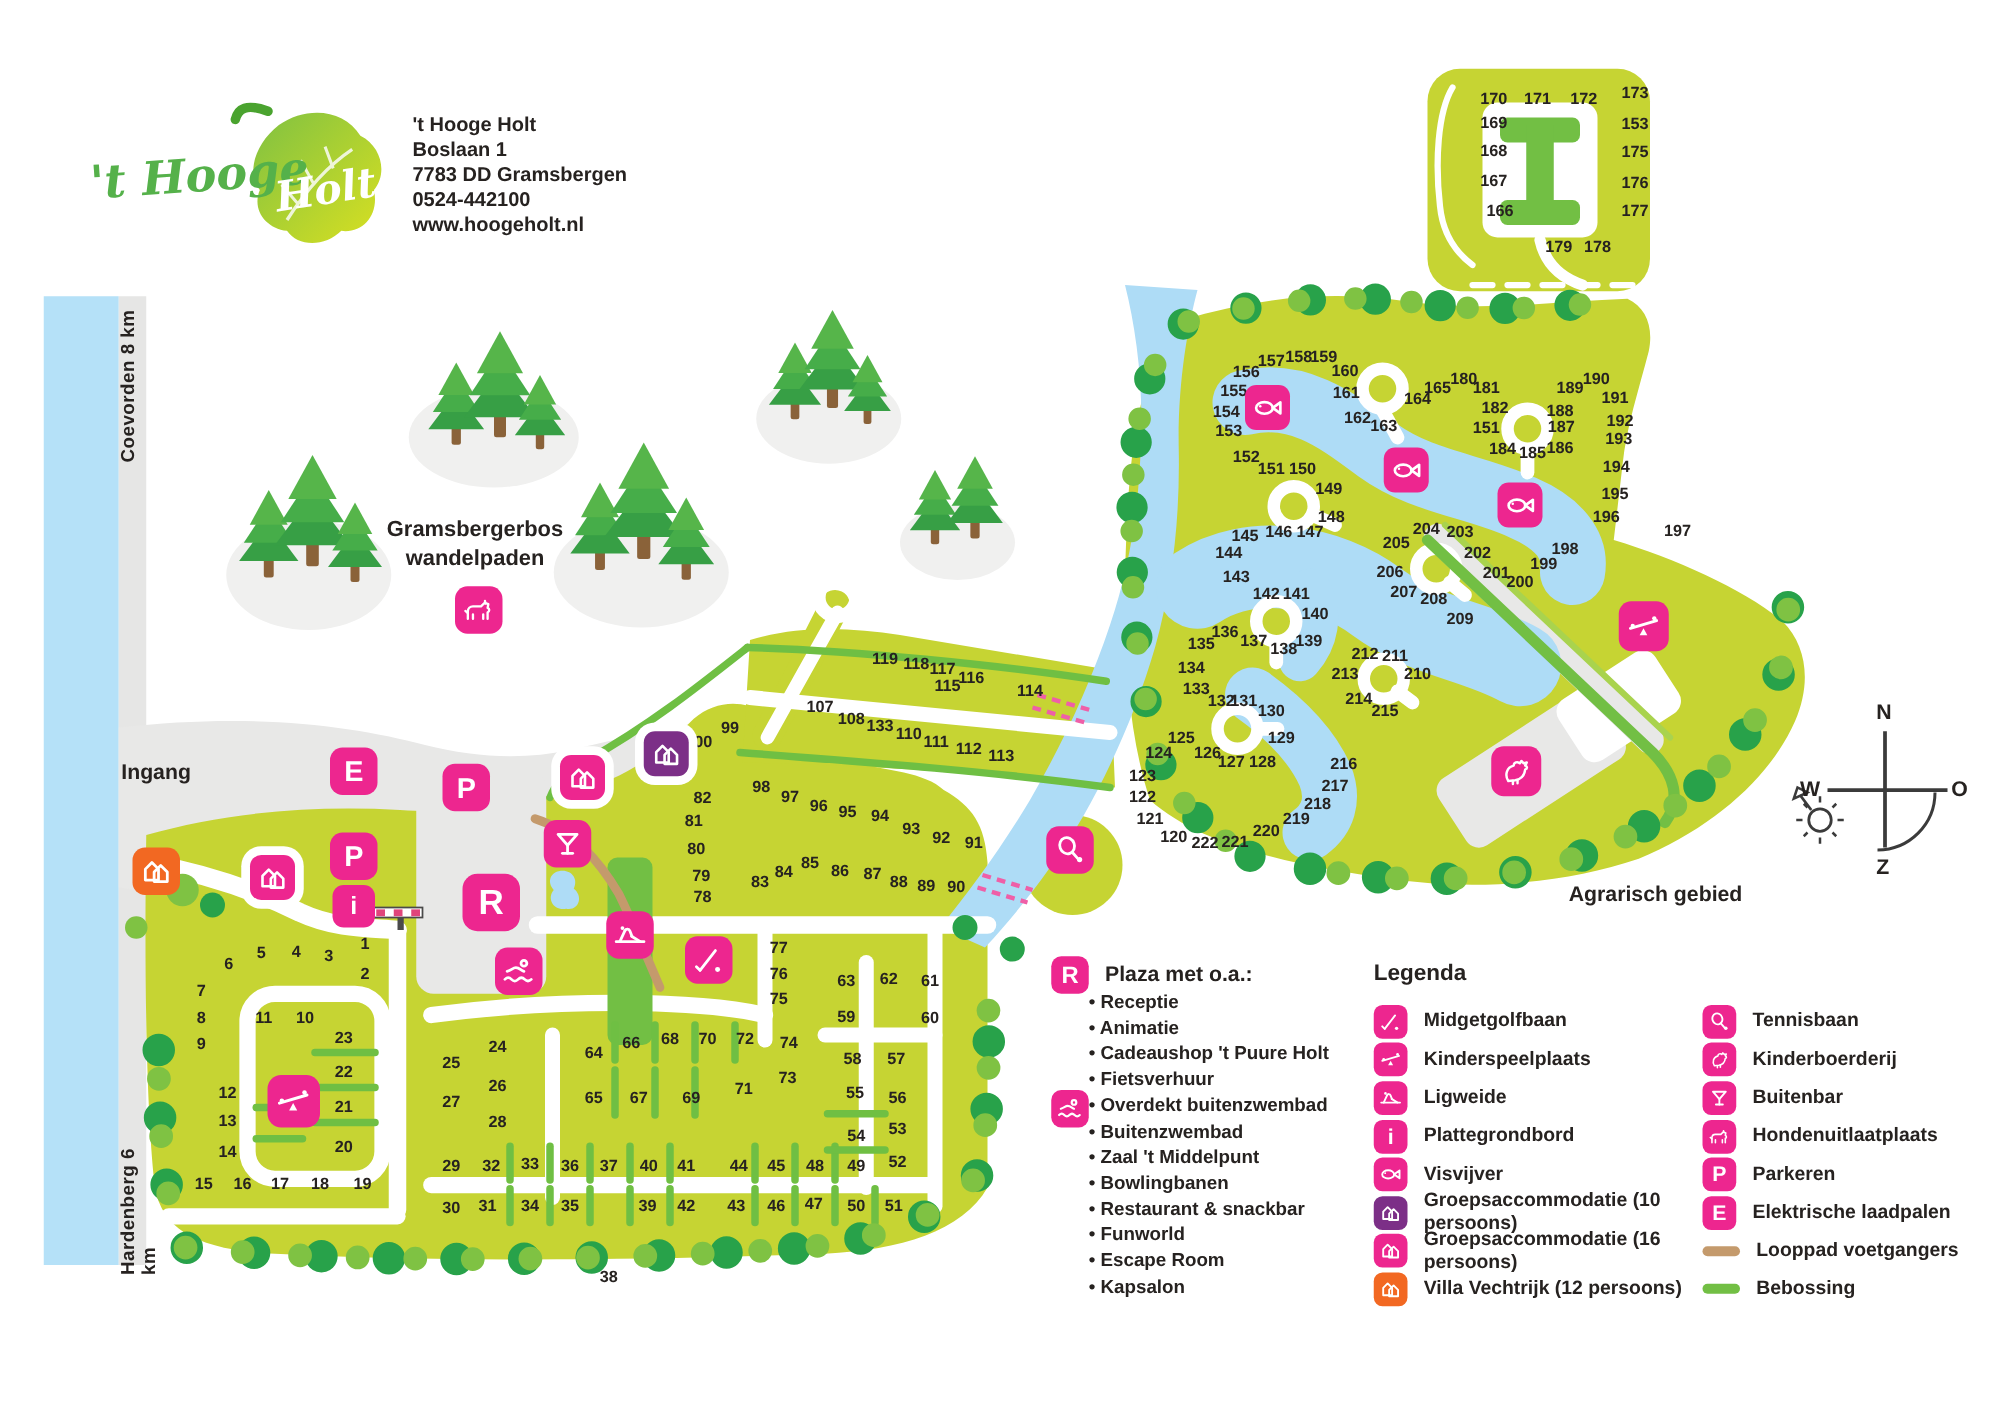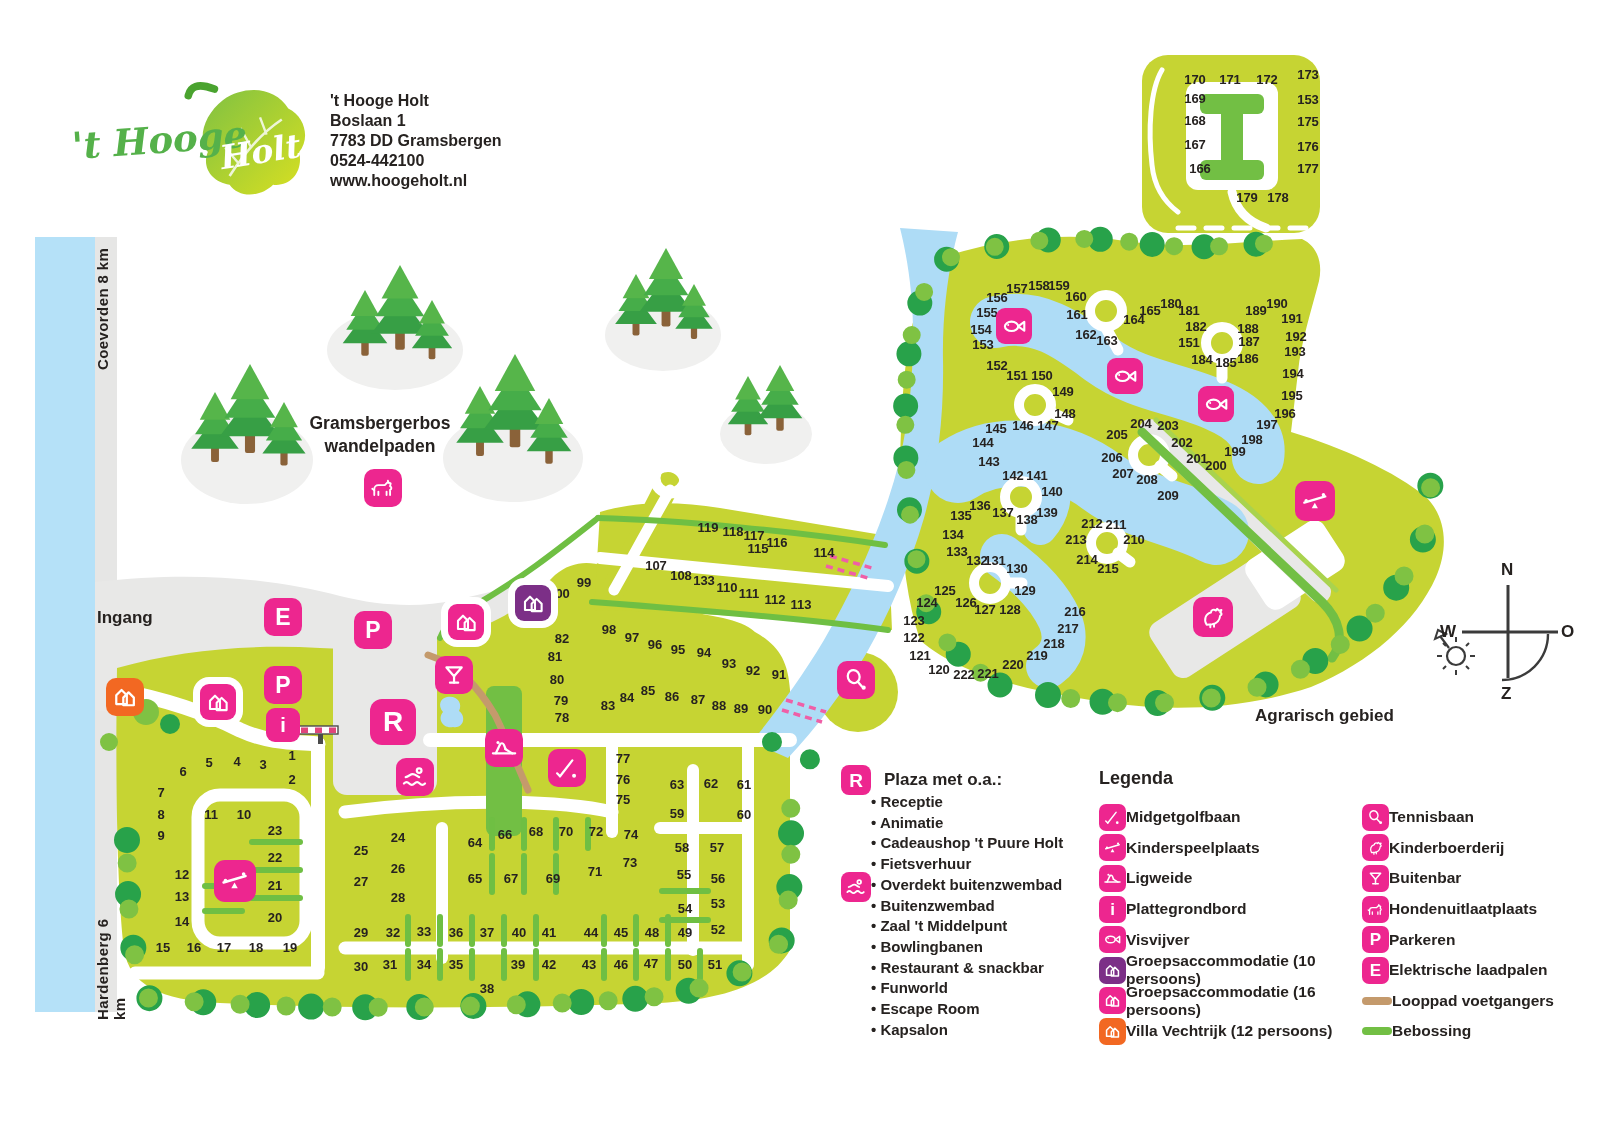--- a/index.html
+++ b/index.html
@@ -35,21 +35,21 @@
   #plaza-swim svg{width:22px;height:22px;}
   #plaza-title{position:absolute;left:43px;top:5px;font-size:17px;}
   #plaza-list{position:absolute;left:30px;top:27px;width:240px;list-style:none;margin:0;padding:0;}
   #plaza-list li{font-size:15px;line-height:20.7px;}
   #plaza-list li::before{content:"• ";}
   
   #legend-title{position:absolute;left:1099px;top:768px;font-size:18px;}
   .lcol{position:absolute;width:260px;}
   #legend-col1{left:1099px;top:802px;}
   #legend-col2{left:1362px;top:802px;}
-  .lrow{display:flex;align-items:center;height:30.6px;}
+  .lrow{display:flex;align-items:center;gap:13px;height:30.6px;}
   .lic{width:27px;height:27px;border-radius:7px;display:flex;align-items:center;
        justify-content:center;flex:0 0 27px;color:#fff;}
   .lic svg{width:19px;height:19px;}
   .lic .ltr{font-size:17px;}
   .bar{width:30px;height:8px;border-radius:4px;flex:0 0 30px;}
   .lrow .llabel{font-size:15.5px;}
 </style>
 </head>
 <body>
 
@@ -374,21 +374,21 @@
       <span class="plot" style="left: 398px; top: 897px;">28</span>
       <span class="plot" style="left: 361px; top: 932px;">29</span>
       <span class="plot" style="left: 361px; top: 966px;">30</span>
       <span class="plot" style="left: 390px; top: 964px;">31</span>
       <span class="plot" style="left: 393px; top: 932px;">32</span>
       <span class="plot" style="left: 424px; top: 931px;">33</span>
       <span class="plot" style="left: 424px; top: 964px;">34</span>
       <span class="plot" style="left: 456px; top: 964px;">35</span>
       <span class="plot" style="left: 456px; top: 932px;">36</span>
       <span class="plot" style="left: 487px; top: 932px;">37</span>
-      <span class="plot" style="left: 487px; top: 988px;">38</span>
+      <span class="plot" style="left: 487px; top: 1021px;">38</span>
       <span class="plot" style="left: 518px; top: 964px;">39</span>
       <span class="plot" style="left: 519px; top: 932px;">40</span>
       <span class="plot" style="left: 549px; top: 932px;">41</span>
       <span class="plot" style="left: 549px; top: 964px;">42</span>
       <span class="plot" style="left: 589px; top: 964px;">43</span>
       <span class="plot" style="left: 591px; top: 932px;">44</span>
       <span class="plot" style="left: 621px; top: 932px;">45</span>
       <span class="plot" style="left: 621px; top: 964px;">46</span>
       <span class="plot" style="left: 651px; top: 963px;">47</span>
       <span class="plot" style="left: 652px; top: 932px;">48</span>
@@ -527,21 +527,21 @@
       <span class="plot" style="left: 1249px; top: 341px;">187</span>
       <span class="plot" style="left: 1248px; top: 328px;">188</span>
       <span class="plot" style="left: 1256px; top: 310px;">189</span>
       <span class="plot" style="left: 1277px; top: 303px;">190</span>
       <span class="plot" style="left: 1292px; top: 318px;">191</span>
       <span class="plot" style="left: 1296px; top: 336px;">192</span>
       <span class="plot" style="left: 1295px; top: 351px;">193</span>
       <span class="plot" style="left: 1293px; top: 373px;">194</span>
       <span class="plot" style="left: 1292px; top: 395px;">195</span>
       <span class="plot" style="left: 1285px; top: 413px;">196</span>
-      <span class="plot" style="left: 1267px; top: 424px; text-align: right;">197</span>
+      <span class="plot" style="left: 1342px; top: 424px; text-align: right;">197</span>
       <span class="plot" style="left: 1252px; top: 439px;">198</span>
       <span class="plot" style="left: 1235px; top: 451px;">199</span>
       <span class="plot" style="left: 1216px; top: 465px;">200</span>
       <span class="plot" style="left: 1197px; top: 458px;">201</span>
       <span class="plot" style="left: 1182px; top: 442px;">202</span>
       <span class="plot" style="left: 1168px; top: 425px;">203</span>
       <span class="plot" style="left: 1141px; top: 423px;">204</span>
       <span class="plot" style="left: 1117px; top: 434px;">205</span>
       <span class="plot" style="left: 1112px; top: 457px;">206</span>
       <span class="plot" style="left: 1123px; top: 473px;">207</span>

